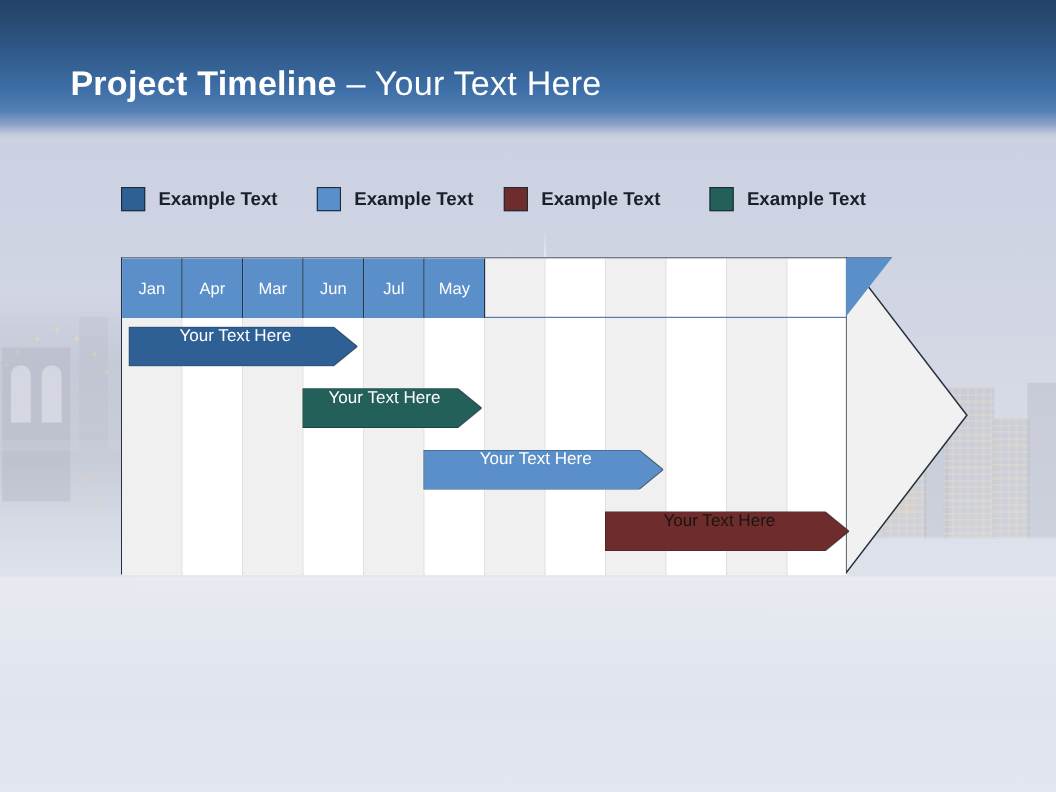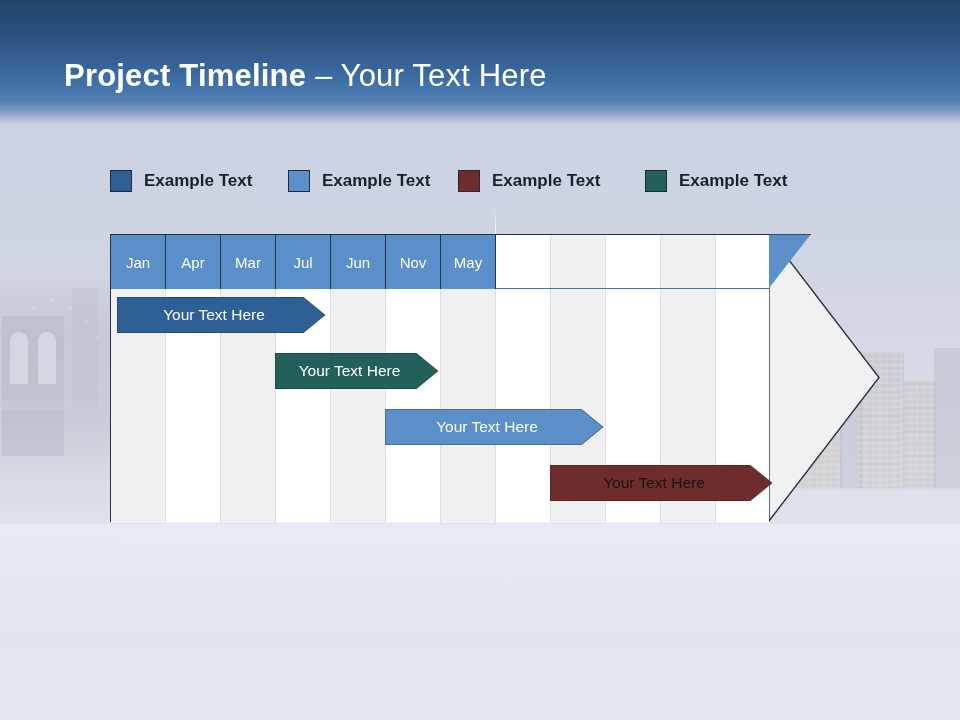--- a/index.html
+++ b/index.html
@@ -166,21 +166,21 @@
   }
 
   
   .tick-line {
     position:absolute; left:385px; top:-26px; width:1px; height:26px;
     background:linear-gradient(to bottom, rgba(255,255,255,.0), rgba(255,255,255,.85));
   }
 
   
   .bar {
-    position:absolute; height:36px; display:flex; align-items:center;
+    position:absolute; height:36px; display:flex; 
   }
   .bar svg { position:absolute; left:0; top:0; }
   .bar .bar-label {
     position:relative; z-index:2; width:100%; text-align:center;
     font-size:15.5px; white-space:nowrap; padding-right:14px;
   }
   .bar.light-text .bar-label { color:#ffffff; }
   .bar.dark-text  .bar-label { color:#1a1412; }
 
   
@@ -267,27 +267,24 @@
           <div class="month">
             <span>Jan</span>
           </div>
           <div class="month">
             <span>Apr</span>
           </div>
           <div class="month">
             <span>Mar</span>
           </div>
           <div class="month">
+            <span>Jun</span>
+          </div>
+          <div class="month">
             <span>Jul</span>
-          </div>
-          <div class="month">
-            <span>Jun</span>
-          </div>
-          <div class="month">
-            <span>Nov</span>
           </div>
           <div class="month">
             <span>May</span>
           </div>
         </div>
     </div>
 
     <div class="arrow-head">
       <svg width="111" height="288" viewBox="0 0 111 288">
         <polygon points="0,0 110,143.5 0,287" fill="#f1f1f1" stroke="#26323f" stroke-width="1.4"></polygon>

